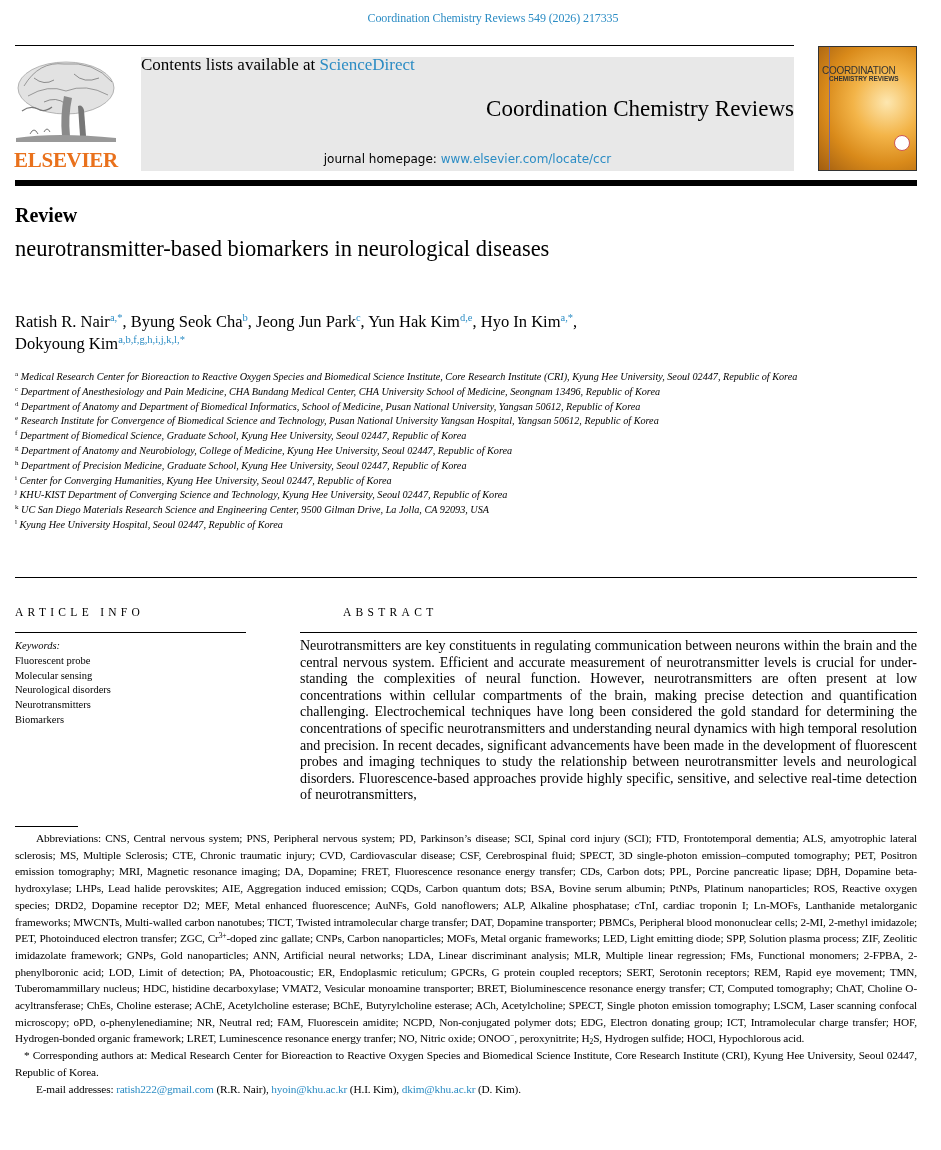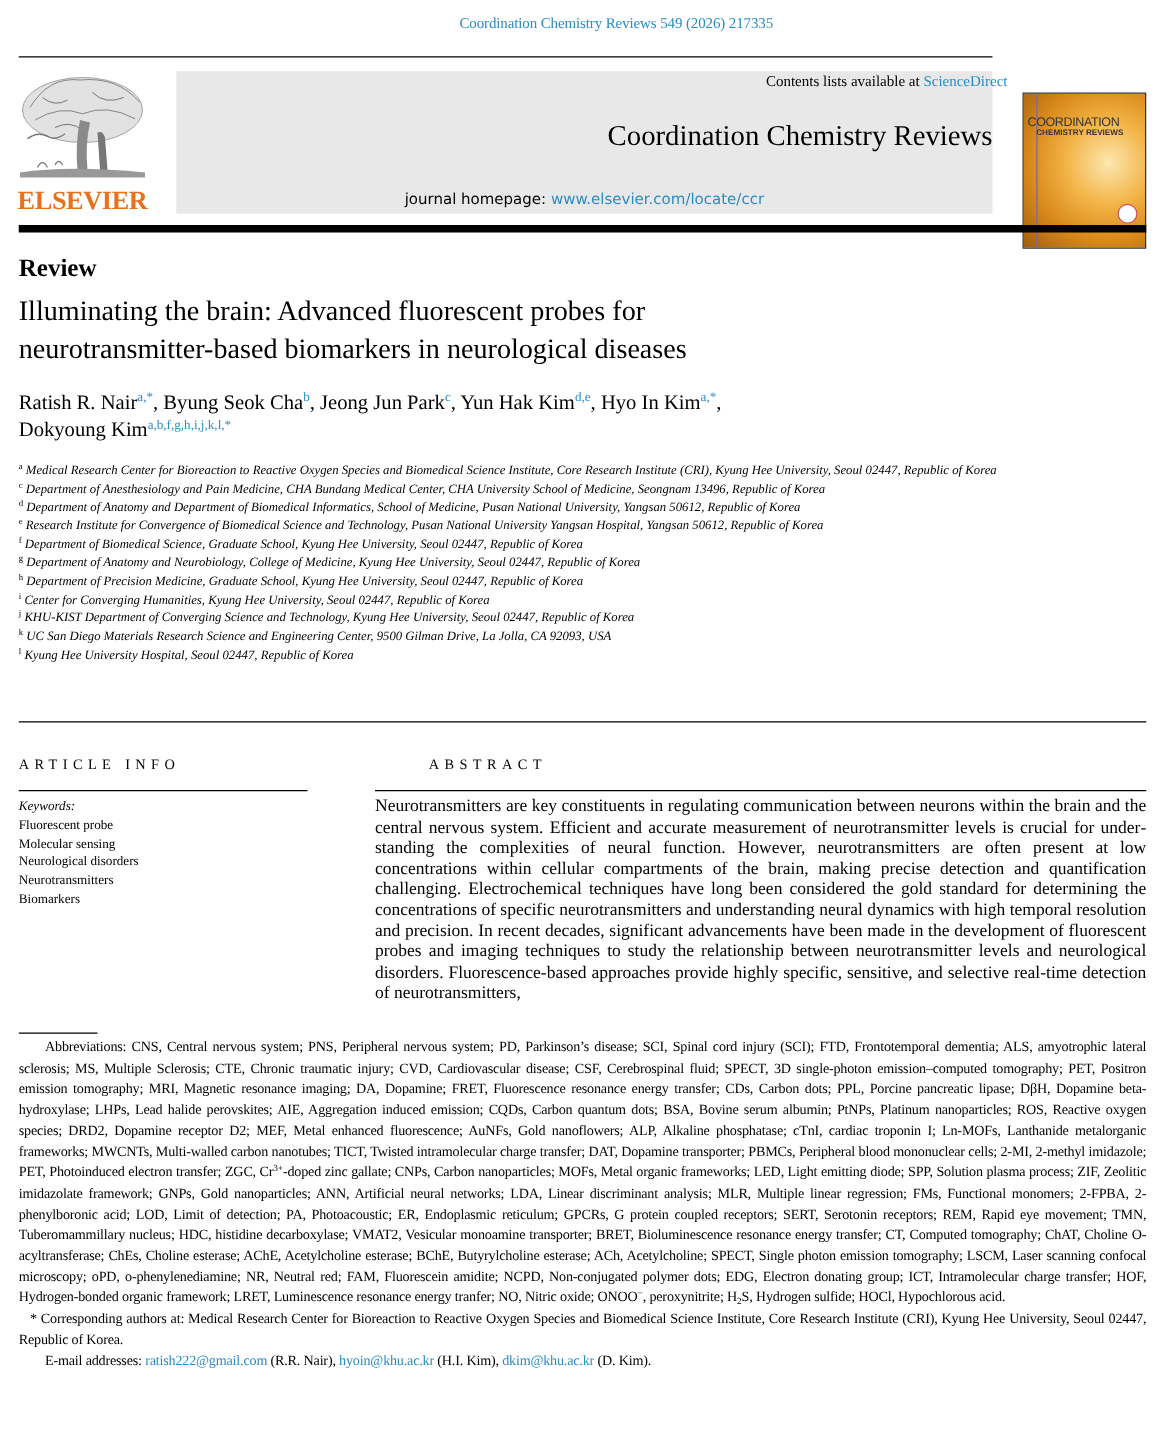--- a/index.html
+++ b/index.html
@@ -14,27 +14,27 @@
 
   #top-rule { top: 45px; left: 15px; width: 779px; height: 1px; background: #000; }
 
   
   #logo { top: 56px; left: 14px; width: 104px; height: 116px; }
   #logo .tree { position: absolute; left: 0; top: 0; width: 104px; height: 92px; }
   #logo .word { position: absolute; left: 0; top: 92px; width: 104px; text-align: center; font-family: "Liberation Serif", serif; font-size: 21px; color: #e9711c; letter-spacing: -0.3px; line-height: 24px; font-weight: bold; }
 
   
   #banner { top: 57px; left: 141px; width: 653px; height: 114px; background: #e8e8e8; }
-  #banner .contents { position: absolute; top: 0; left: 12px; width: 100%; text-align: right; font-size: 12px; line-height: 16px; }
+  #banner .contents { position: absolute; top: 0; left: 0; width: 100%; text-align: left; font-size: 17px; line-height: 16px; }
   #banner .journal { position: absolute; top: 38px; left: 0; width: 100%; text-align: right; font-size: 23px; line-height: 28px; }
   #banner .homepage { position: absolute; top: 94px; left: 0; width: 100%; text-align: center; font-size: 13px; line-height: 16px; font-family: "DejaVu Sans", sans-serif; font-size: 12px; }
 
   
   #cover { top: 46px; left: 818px; width: 99px; height: 125px; border: 1px solid #333;
-    background: radial-gradient(ellipse at 70% 45%, #fde7b0 0%, #f3b448 35%, #d98a1a 65%, #a15d10 100%); overflow: hidden; margin-top: 28px; }
+    background: radial-gradient(ellipse at 70% 45%, #fde7b0 0%, #f3b448 35%, #d98a1a 65%, #a15d10 100%); overflow: hidden; }
   #cover .c1 { position: absolute; top: 18px; left: 3px; right: 2px; font-family: "Liberation Sans", sans-serif; font-size: 10px; color: #333; letter-spacing: -0.3px; line-height: 11px; }
   #cover .c2 { position: absolute; top: 28px; left: 10px; right: 2px; font-family: "Liberation Sans", sans-serif; font-size: 6.5px; color: #333; font-weight: bold; line-height: 8px; }
   #cover .badge { position: absolute; top: 88px; right: 6px; width: 16px; height: 16px; border-radius: 50%; background: #fff; border: 1px solid #c55; }
   #cover .vline { position: absolute; top: 0; bottom: 0; left: 10px; width: 1px; background: #7a6a9a; }
 
   #thick-rule { top: 180px; left: 15px; width: 902px; height: 6px; background: #000; }
 
   #review-label { top: 204px; left: 15px; font-size: 20px; font-weight: bold; }
   #title { top: 234px; left: 15px; width: 780px; font-size: 22.5px; line-height: 30px; }
 
@@ -104,21 +104,20 @@
   <div class="vline"></div>
   <div class="c1">COORDINATION</div>
   <div class="c2">CHEMISTRY REVIEWS</div>
   <div class="badge"></div>
 </div>
 
 <div id="thick-rule" class="abs"></div>
 
 <div id="review-label" class="abs">Review</div>
 <div id="title" class="abs">
-  <div>Illuminating the brain: Advanced fluorescent probes for</div>
   <div>neurotransmitter-based biomarkers in neurological diseases</div>
 </div>
 
 <div id="authors" class="abs">
   <span>Ratish R. Nair</span><sup>a,*</sup><span>, </span><span>Byung Seok Cha</span><sup>b</sup><span>, </span><span>Jeong Jun Park</span><sup>c</sup><span>, </span><span>Yun Hak Kim</span><sup>d,e</sup><span>, </span><span>Hyo In Kim</span><sup>a,*</sup><span>,</span><br>
   <span>Dokyoung Kim</span><sup>a,b,f,g,h,i,j,k,l,*</sup>
 </div>
 
 <div id="affils" class="abs">
   <div><sup>a</sup> <span>Medical Research Center for Bioreaction to Reactive Oxygen Species and Biomedical Science Institute, Core Research Institute (CRI), Kyung Hee University, Seoul 02447, Republic of Korea</span></div>

